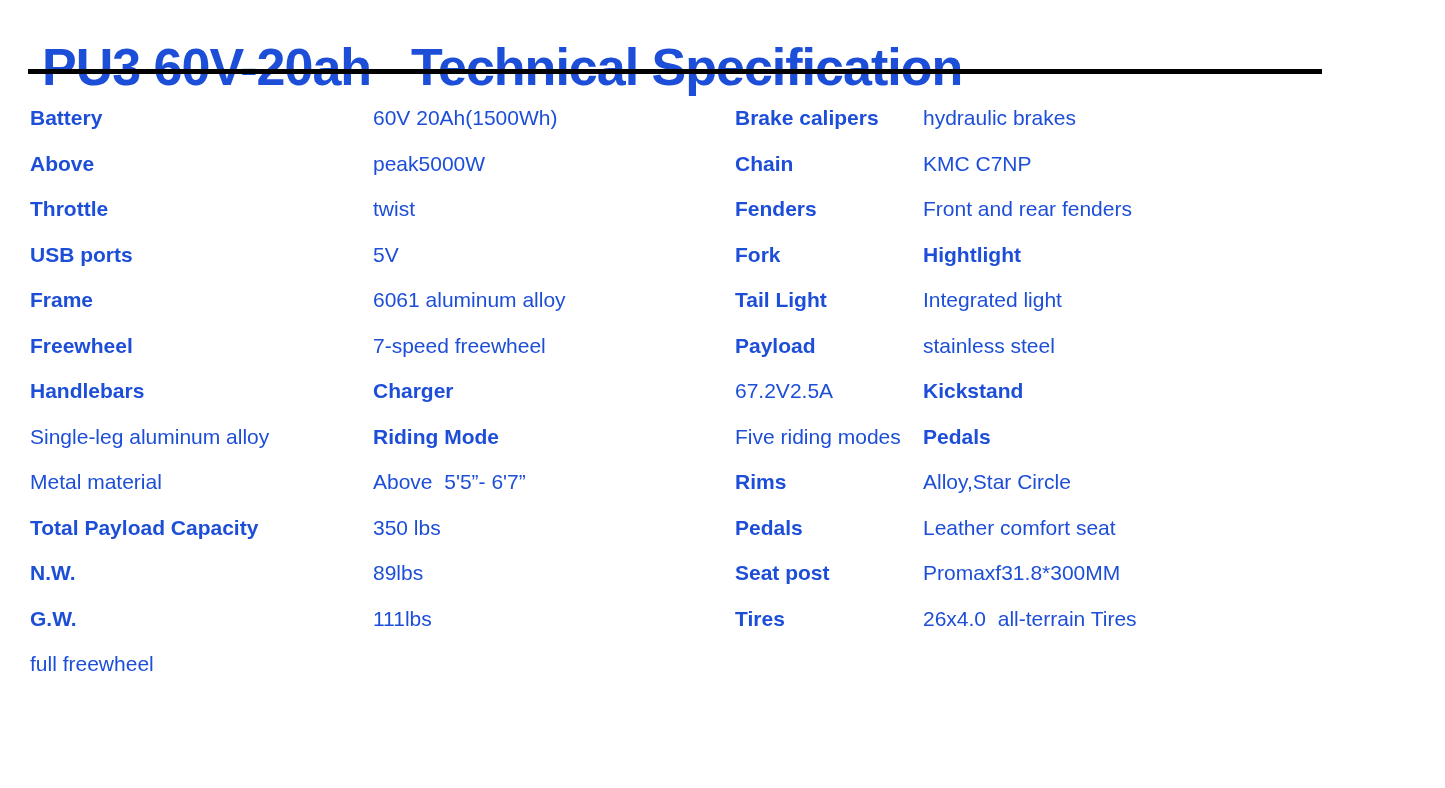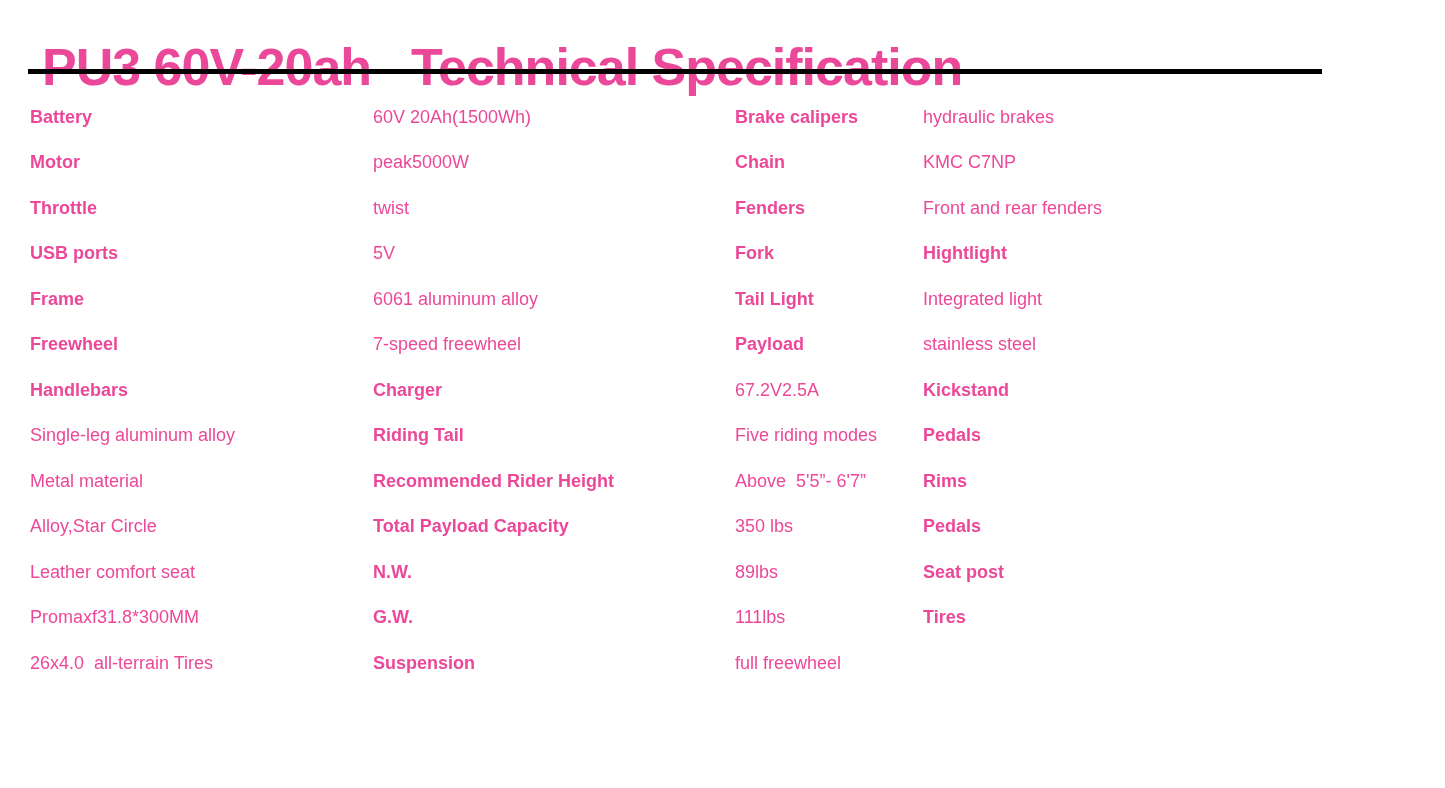--- a/index.html
+++ b/index.html
@@ -6,21 +6,21 @@
     margin: 0;
     padding: 0;
     background: #ffffff;
   }
   .page {
     position: relative;
     width: 1322px;
     height: 788px;
     background: #ffffff;
     font-family: "Liberation Sans", sans-serif;
-    color: #ec4899;
+    color: #1d4ed8;
     overflow: hidden;
   }
   .title {
     position: absolute;
     left: 42px;
     top: 6px;
     font-size: 52px;
     font-weight: bold;
     letter-spacing: -1px;
     line-height: 1.0;
@@ -39,21 +39,21 @@
   }
   .spec-grid {
     position: absolute;
     left: 30px;
     top: 95px;
     width: 1390px;
     display: grid;
     grid-template-columns: 343px 362px 188px 1fr;
     grid-auto-rows: 45.5px;
     align-items: center;
-    font-size: 18px;
+    font-size: 21px;
     line-height: 1.1;
   }
   .cell {
     white-space: pre;
     overflow: visible;
   }
   .cell.label {
     font-weight: bold;
   }
   .cell.value {
@@ -69,21 +69,21 @@
 
   <div class="rule"></div>
 
   <div class="spec-grid">
 
     <div class="cell label">Battery</div>
     <div class="cell value">60V 20Ah(1500Wh)</div>
     <div class="cell label">Brake calipers</div>
     <div class="cell value">hydraulic brakes</div>
 
-    <div class="cell label">Motor</div>
+    <div class="cell label">Above</div>
     <div class="cell value">peak5000W</div>
     <div class="cell label">Chain</div>
     <div class="cell value">KMC C7NP</div>
 
     <div class="cell label">Throttle</div>
     <div class="cell value">twist</div>
     <div class="cell label">Fenders</div>
     <div class="cell value">Front and rear fenders</div>
 
     <div class="cell label">USB ports</div>
@@ -101,44 +101,42 @@
 
     <div class="cell label">Payload</div>
     <div class="cell value">stainless steel</div>
     <div class="cell label">Handlebars</div>
 
     <div class="cell label">Charger</div>
     <div class="cell value">67.2V2.5A</div>
     <div class="cell label">Kickstand</div>
     <div class="cell value">Single-leg aluminum alloy</div>
 
-    <div class="cell label">Riding Tail</div>
+    <div class="cell label">Riding Mode</div>
     <div class="cell value">Five riding modes</div>
     <div class="cell label">Pedals</div>
     <div class="cell value">Metal material</div>
 
-    <div class="cell label">Recommended Rider Height</div>
     <div class="cell value">Above  5'5”- 6'7”</div>
     <div class="cell label">Rims</div>
     <div class="cell value">Alloy,Star Circle</div>
 
     <div class="cell label">Total Payload Capacity</div>
     <div class="cell value">350 lbs</div>
     <div class="cell label">Pedals</div>
     <div class="cell value">Leather comfort seat</div>
 
     <div class="cell label">N.W.</div>
     <div class="cell value">89lbs</div>
     <div class="cell label">Seat post</div>
     <div class="cell value">Promaxf31.8*300MM</div>
 
     <div class="cell label">G.W.</div>
     <div class="cell value">111lbs</div>
     <div class="cell label">Tires</div>
     <div class="cell value">26x4.0  all-terrain Tires</div>
 
-    <div class="cell label">Suspension</div>
     <div class="cell value">full freewheel</div>
     <div class="cell label"></div>
     <div class="cell value"></div>
 
   </div>
 </div>
 
 </body></html>

